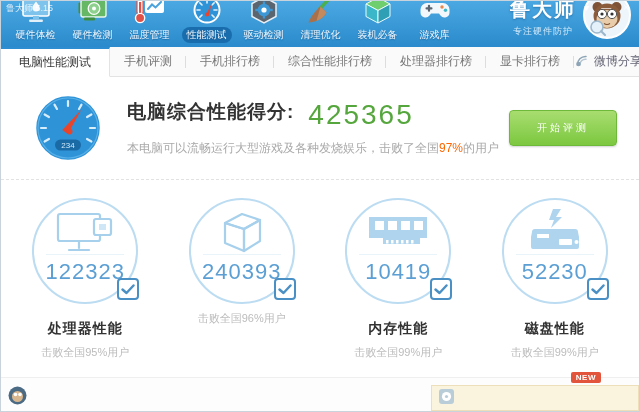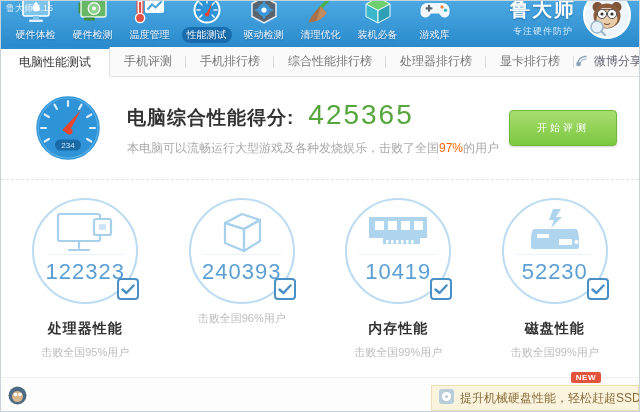--- a/index.html
+++ b/index.html
@@ -26,21 +26,21 @@
   .tab { padding:0 14px; display:flex; align-items:center; color:#777; position:relative; cursor:pointer; white-space:nowrap; }
   .tab:not(.active)::after { content:''; position:absolute; right:0; top:9px; height:12px; width:1px; background:#ddd; }
   .tab.active { background:#fff; color:#333; border-top:2px solid #2d8dd0; border-right:1px solid #e3e3e3; border-left:none; padding:0 18px; margin-bottom:-1px; border-bottom:1px solid #fff; }
   .tab-actions { margin-left:auto; display:flex; align-items:center; gap:18px; padding-right:12px; }
   .tab-action { display:flex; align-items:center; gap:5px; font-size:12px; color:#667; cursor:pointer; white-space:nowrap; }
 
   
   .score-section { display:flex; align-items:center; padding:16px 22px 12px 32px; }
   .gauge-wrap { width:70px; height:70px; margin-right:24px; flex:0 0 auto; }
   .score-main { flex:1; }
-  .score-line { display:flex; align-items:flex-end; }
+  .score-line { display:flex; align-items:flex-start; }
   .score-title { font-size:19px; color:#333; font-weight:bold; letter-spacing:1px; }
   .score-value { font-size:28px; color:#55a63c; font-weight:normal; margin-left:14px; letter-spacing:2px; }
   .score-desc { font-size:12px; color:#a9a9a9; margin-top:9px; }
   .score-desc .hl { color:#f60; }
   .start-btn { background:linear-gradient(#a8dd70,#7cc83f); color:#fff; font-size:10px; padding:10px 27px; border-radius:4px; border:1px solid #6fb93a; box-shadow:0 1px 2px rgba(0,0,0,.18); cursor:pointer; letter-spacing:3px; white-space:nowrap; }
   .divider-dashed { border-top:1px dashed #e2e2e2; margin-top:4px; }
 
   
   .benchmarks { display:flex; padding:18px 6px 0; }
   .bench { flex:1; text-align:center; cursor:pointer; }
@@ -390,17 +390,16 @@
     </span>
     <span class="new-badge">NEW</span>
     <div class="promo">
       <span>
         <svg width="17" height="17" viewBox="0 0 17 17">
           <rect x="1" y="1" width="15" height="15" rx="3" fill="#b9cdd9"></rect>
           <circle cx="8.5" cy="8.5" r="4.6" fill="#fff"></circle>
           <circle cx="8.5" cy="8.5" r="1.6" fill="#b9cdd9"></circle>
         </svg>
       </span>
-      <span>提升机械硬盘性能，轻松赶超SSD</span>
     </div>
   </div>
 
 </div>
 
 </body></html>

